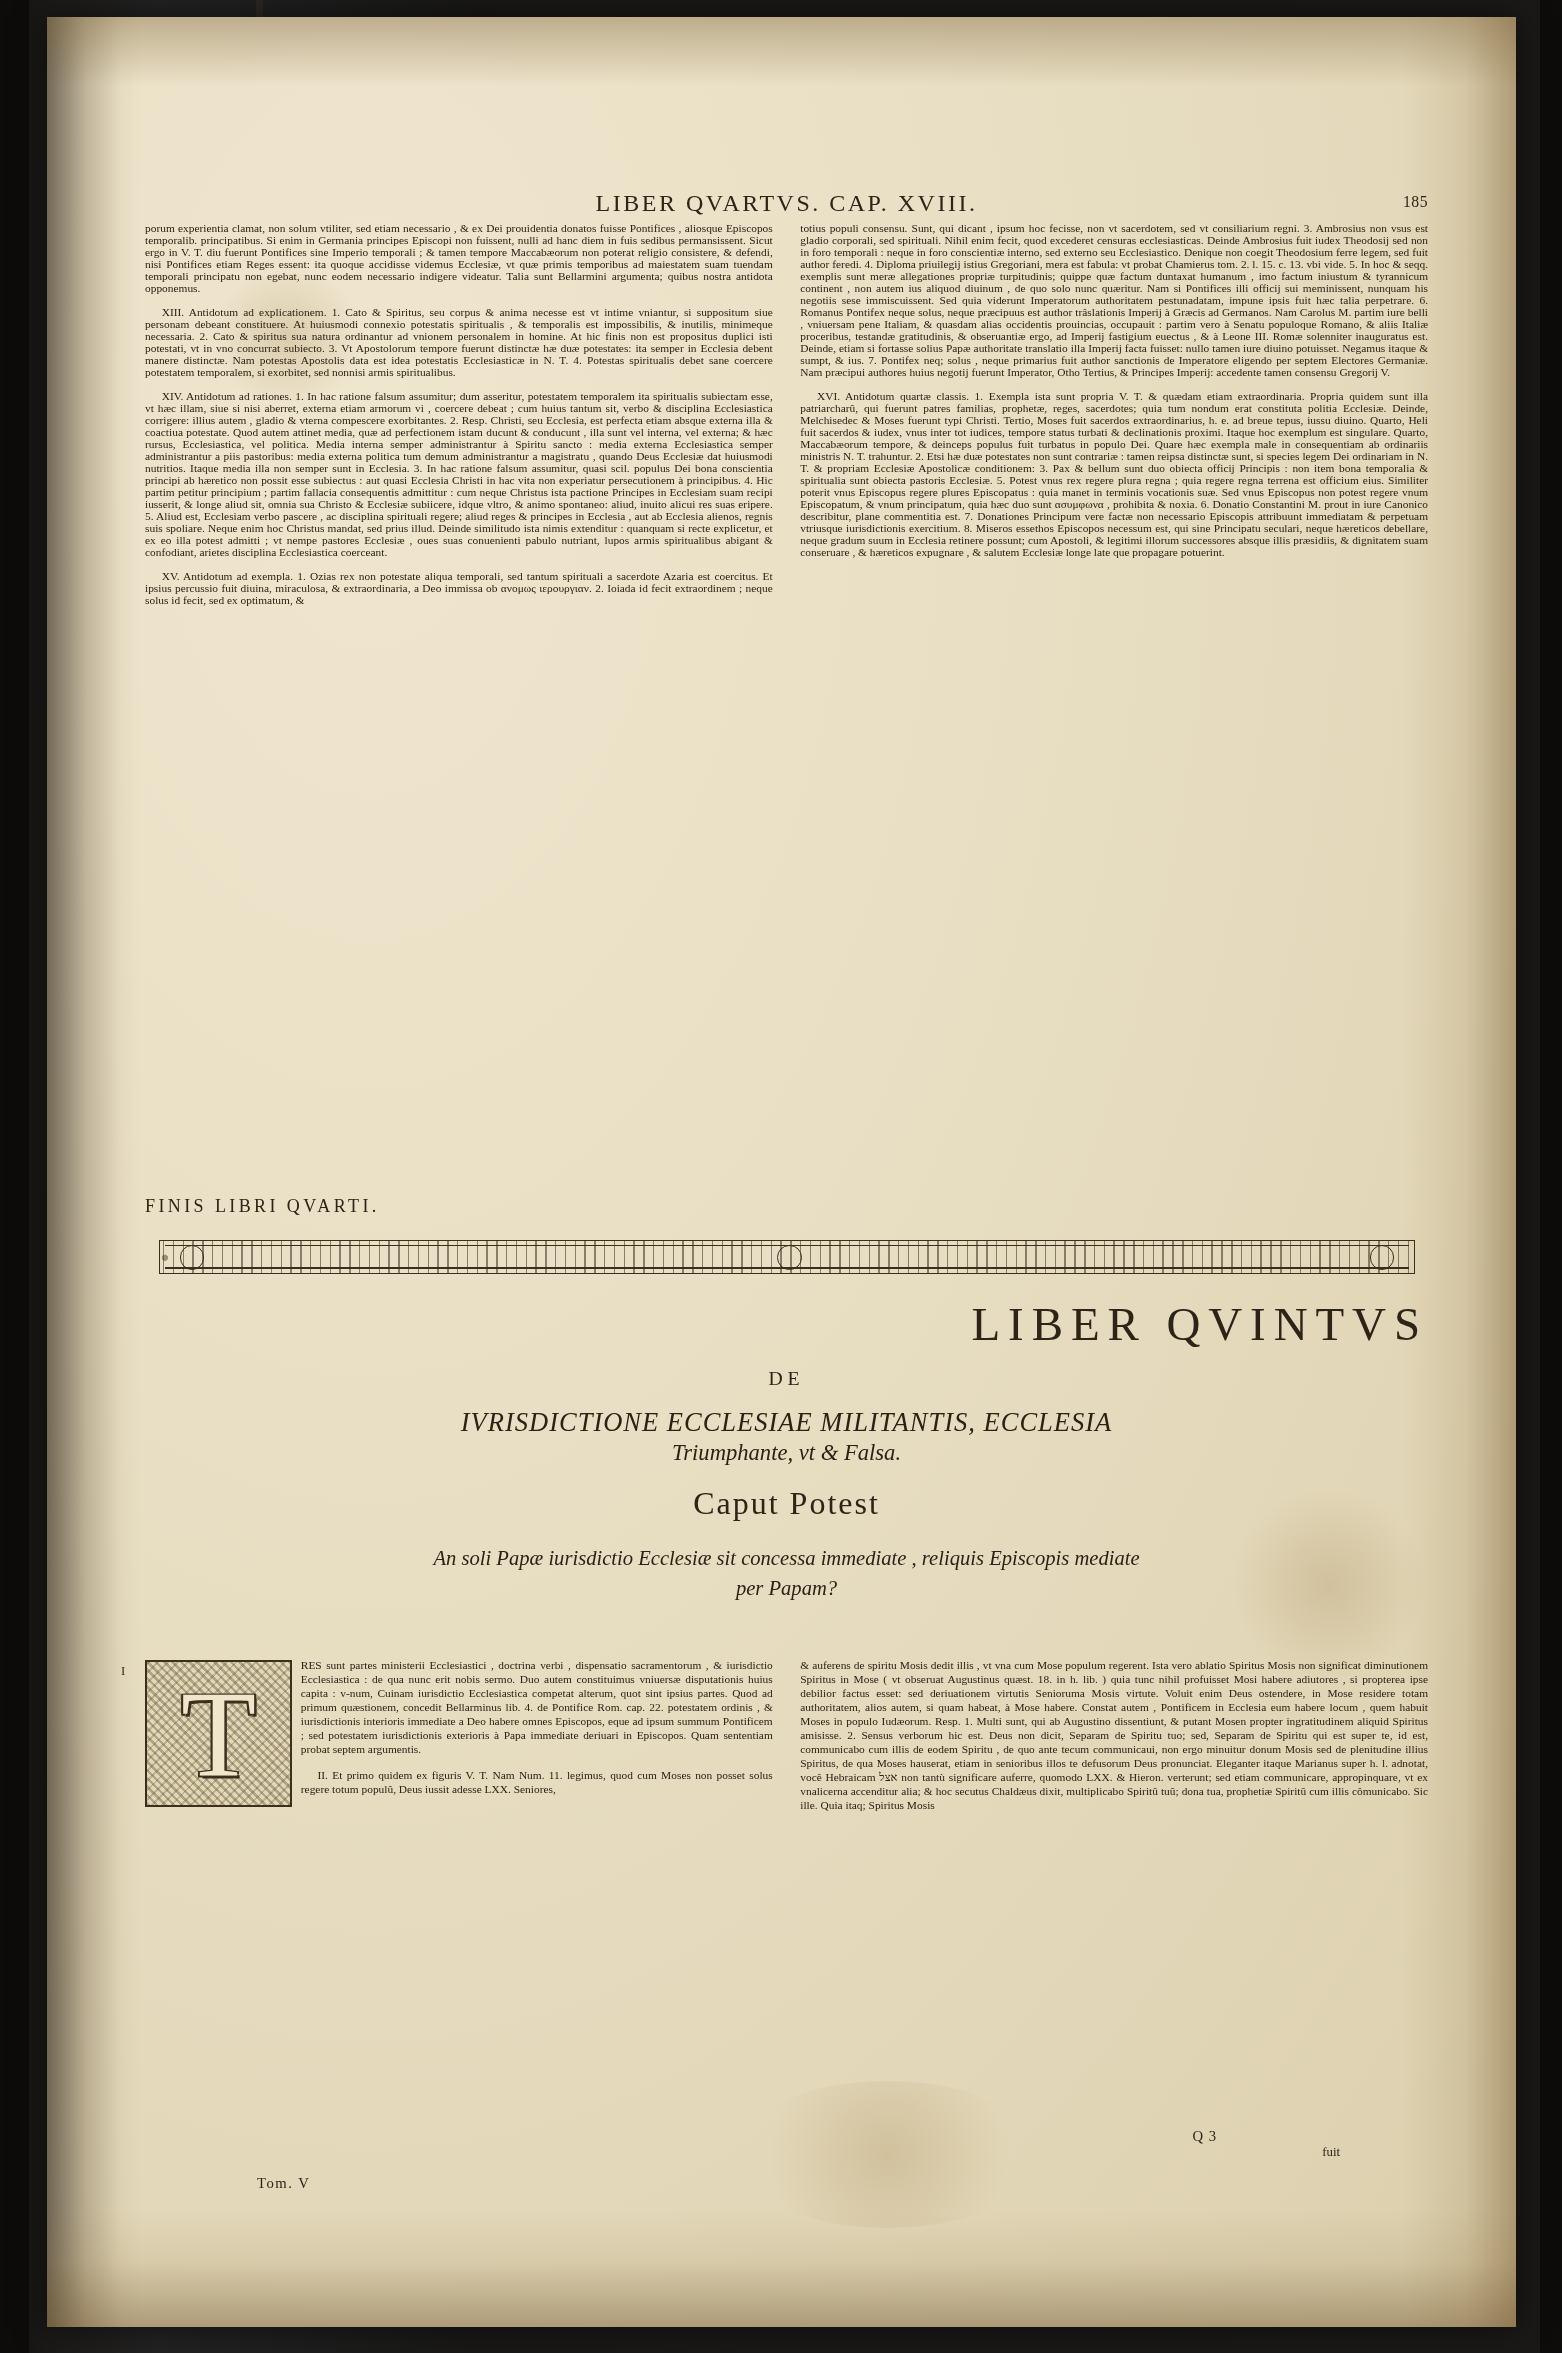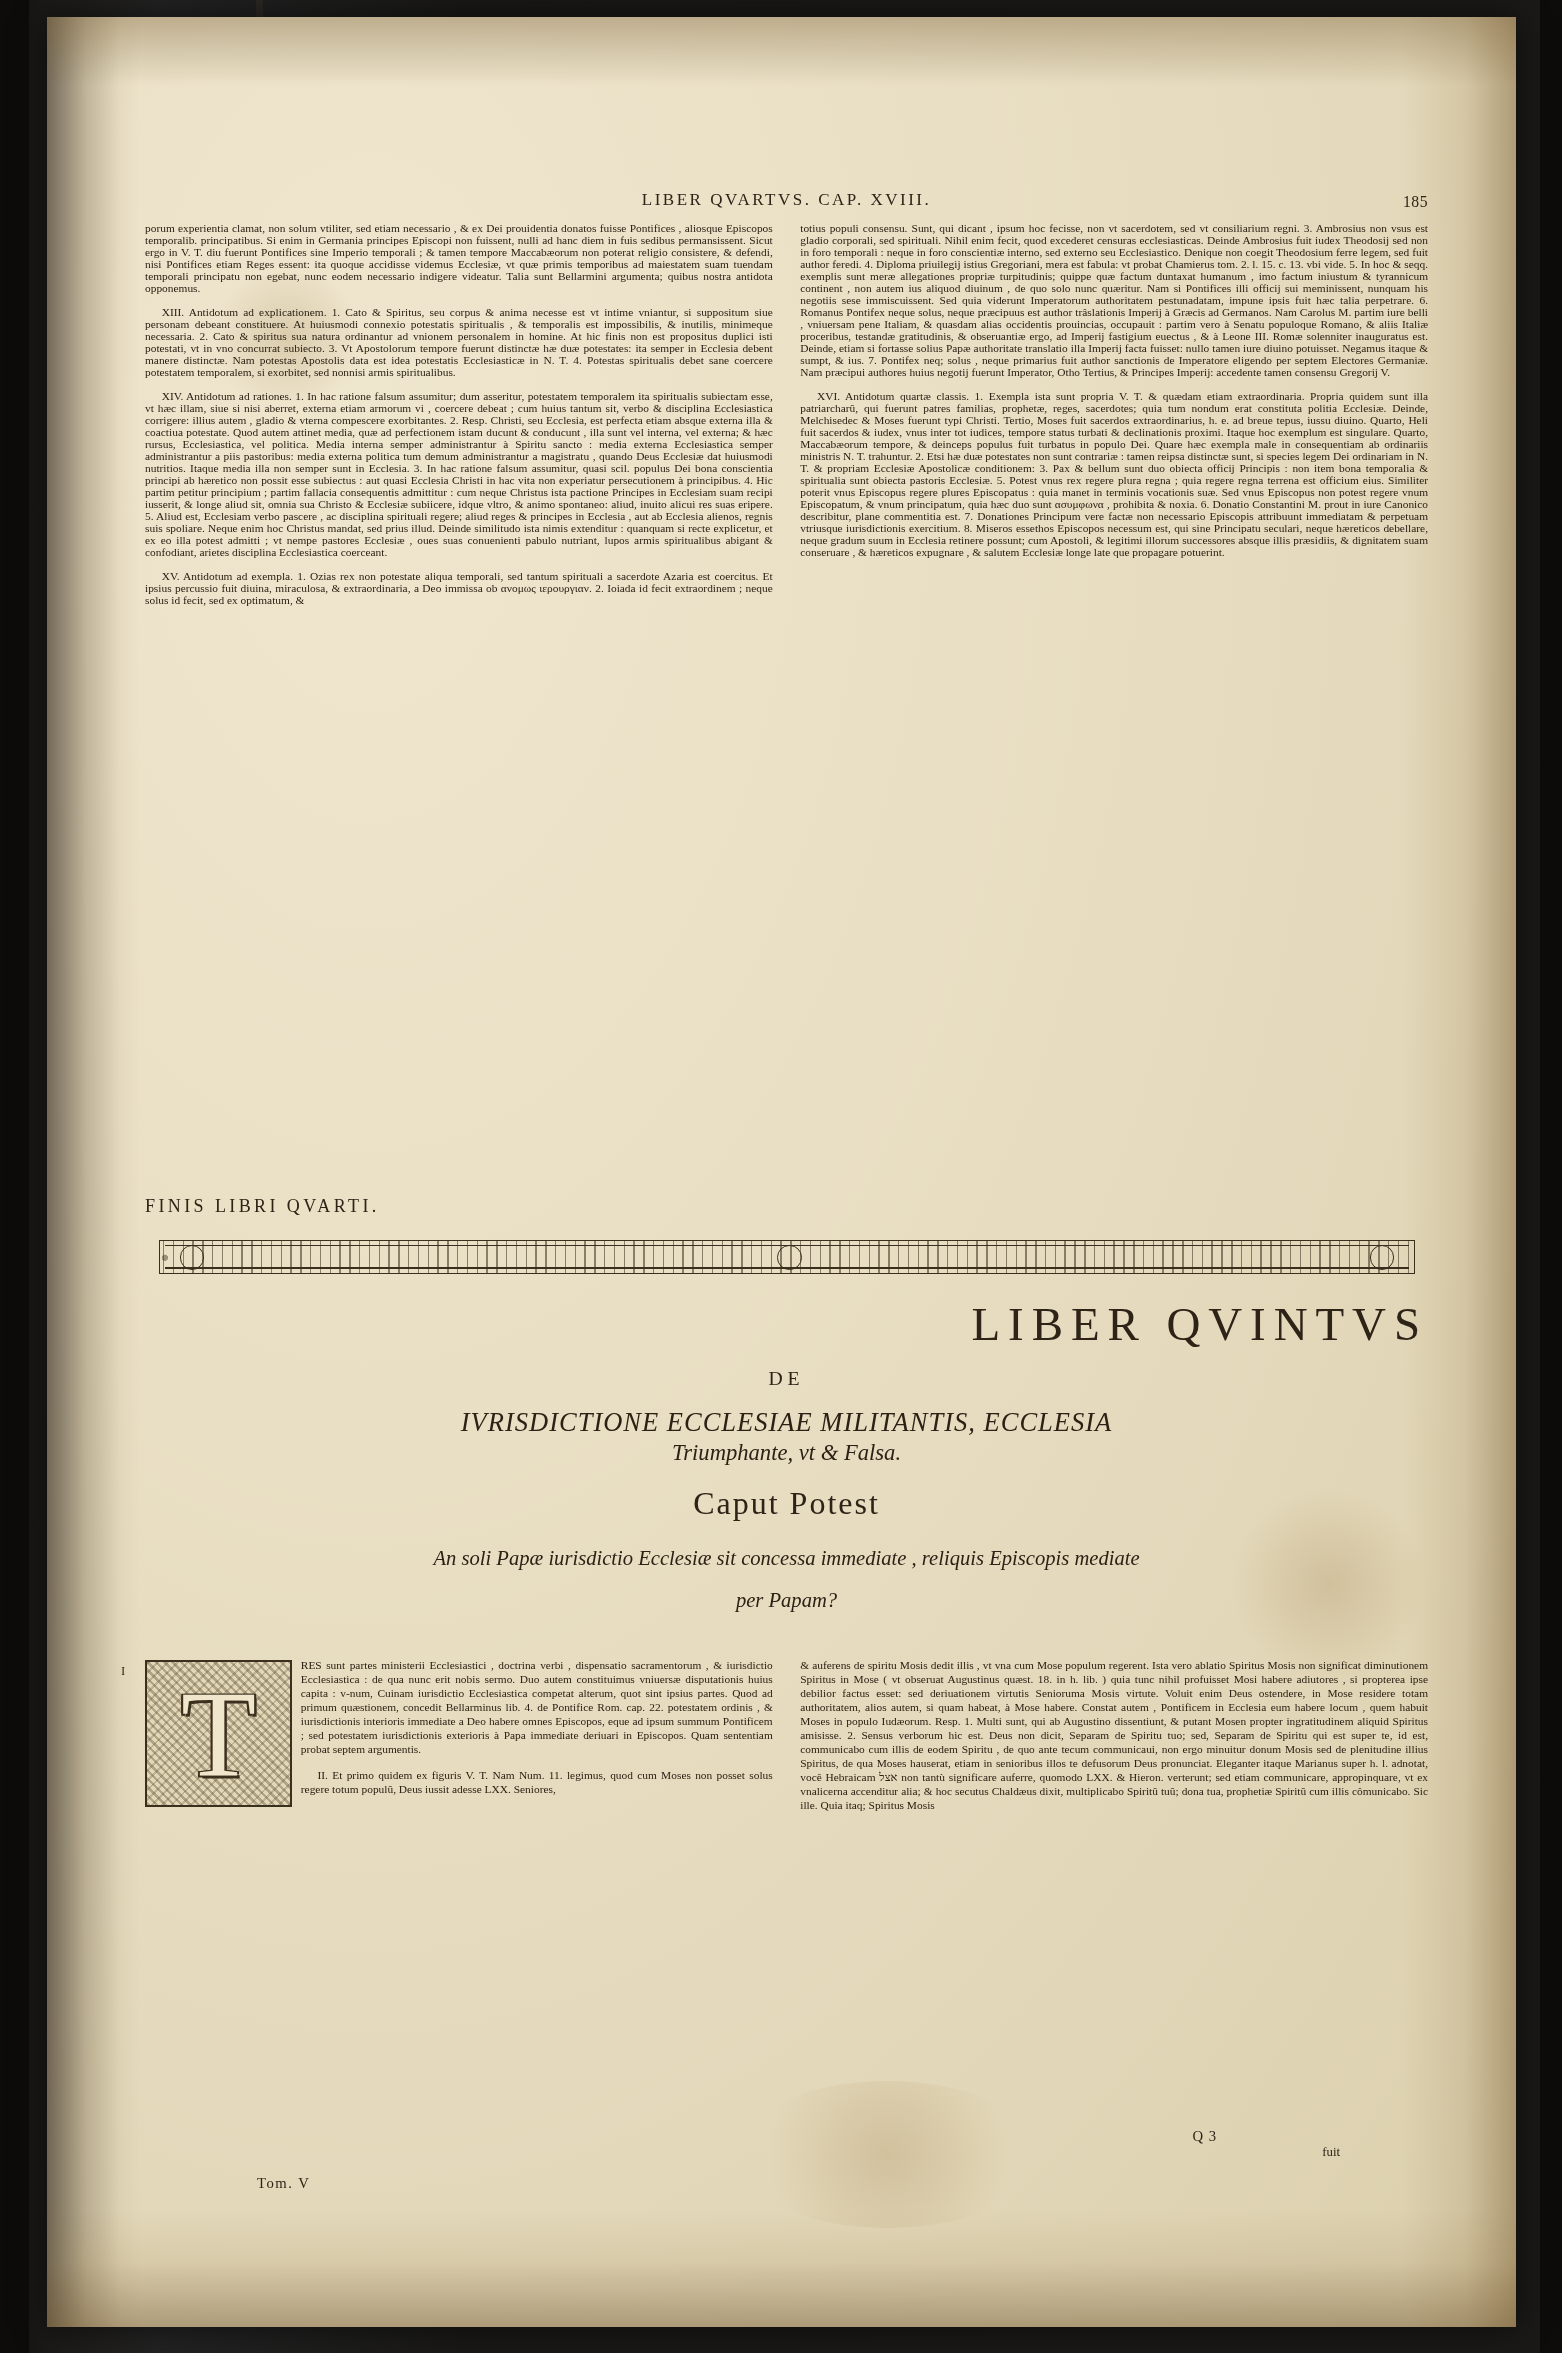--- a/index.html
+++ b/index.html
@@ -85,21 +85,21 @@
     position: absolute;
     left: 98px;
     top: 173px;
     width: 1283px;
     display: flex;
     align-items: baseline;
     justify-content: center;
     letter-spacing: 1.5px;
   }
   #runhead .rh-title {
-    font-size: 17px;
+    font-size: 24px;
     letter-spacing: 2.5px;
     color: #2e2418;
   }
   #folio {
     position: absolute;
     right: 0;
     top: 2.9px;
     font-size: 15.7px;
     letter-spacing: 0.5px;
     color: #2e2418;
@@ -355,21 +355,21 @@
     <div class="orn-knot" style="right:19.7px;"></div>
   </div>
 
   <div id="booktitle">
     <div class="bt-main">LIBER QVINTVS</div>
     <div class="bt-de">DE</div>
     <div class="bt-sub">IVRISDICTIONE ECCLESIAE MILITANTIS, ECCLESIA</div>
     <div class="bt-sub2">Triumphante, vt &amp; Falsa.</div>
     <div class="bt-caput">Caput  Potest</div>
     <div class="bt-question">An soli Papæ iurisdictio Ecclesiæ sit concessa immediate , reliquis Episcopis mediate</div>
-    <div class="bt-question" style="margin-top:12px">per Papam?</div>
+    <div class="bt-question" style="margin-top:0">per Papam?</div>
   </div>
 
   <div id="sidemark">I</div>
 
   <div id="lower">
     <div class="col">
       <div id="dropcap">
         <span class="letter">T</span>
       </div>
       <p>RES sunt partes ministerii Ecclesiastici , doctrina verbi , dispensatio sacramentorum , &amp; iurisdictio Ecclesiastica : de qua nunc erit nobis sermo. Duo autem constituimus vniuersæ disputationis huius capita : v-num, Cuinam iurisdictio Ecclesiastica competat alterum, quot sint ipsius partes. Quod ad primum quæstionem, concedit Bellarminus lib. 4. de Pontifice Rom. cap. 22. potestatem ordinis , &amp; iurisdictionis interioris immediate a Deo habere omnes Episcopos, eque ad ipsum summum Pontificem ; sed potestatem iurisdictionis exterioris à Papa immediate deriuari in Episcopos. Quam sententiam probat septem argumentis.</p>

